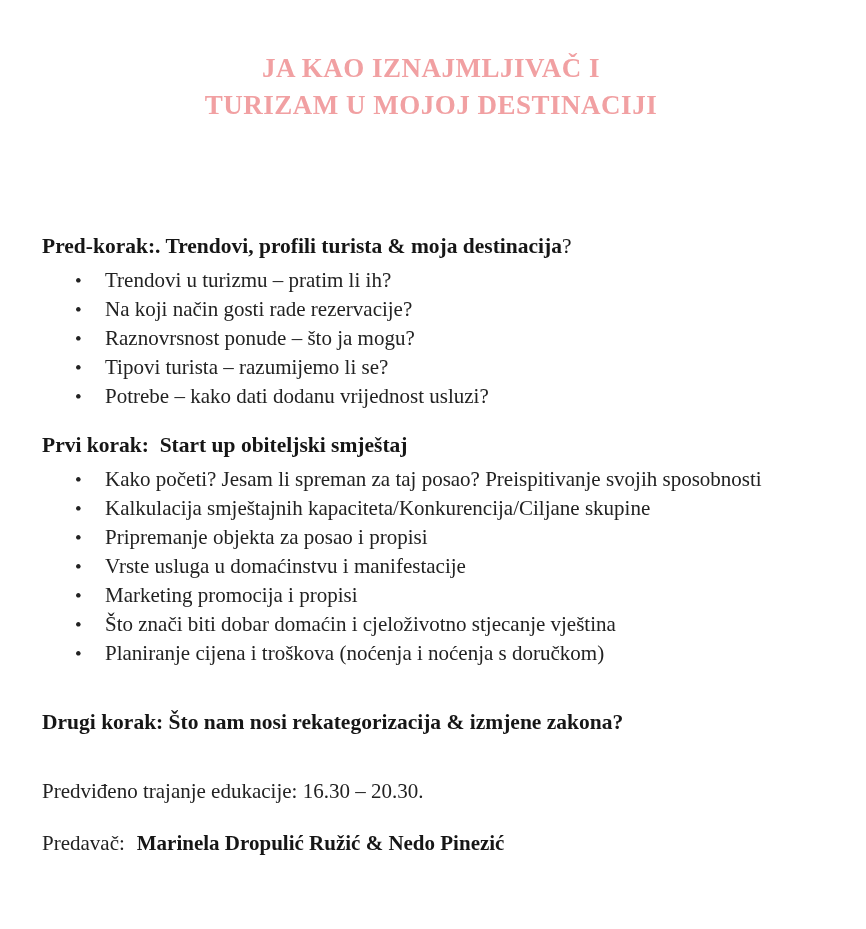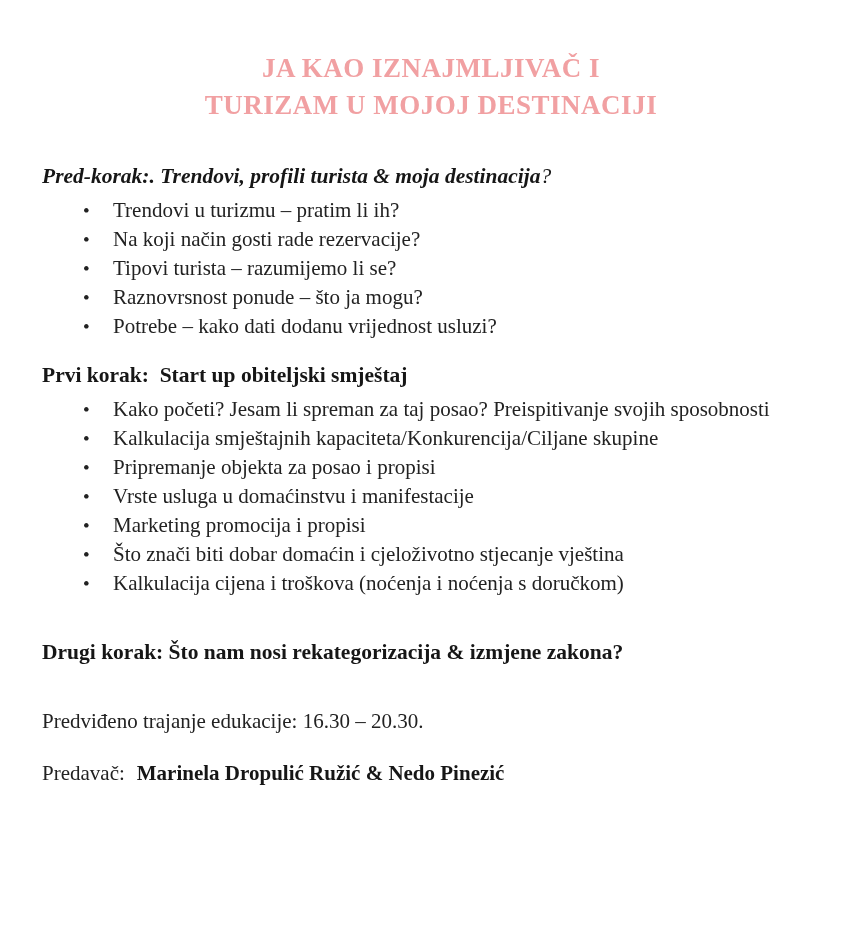--- a/index.html
+++ b/index.html
@@ -27,34 +27,33 @@
     margin: 0 36px 0 42px;
     font-size: 21px;
   }
   .section-heading {
     font-size: 21.5px;
     font-weight: 700;
     line-height: 29px;
     color: #161616;
     white-space: pre-wrap; 
   }
-  .heading-pre { margin-top: 38px; font-style: italic; }
+  .heading-pre { margin-top: 108px; }
   .heading-first { margin-top: 20px; }
   .heading-second { margin-top: 40px; }
   .heading-suffix { font-weight: 400; }
   ul.bullets {
     list-style: none;
     margin: 5px 0 0 0;
     padding: 0 0 0 63px;
   }
   ul.bullets li {
     position: relative;
     line-height: 29px;
     color: #222222;
-    margin-left: 8px;
   }
   ul.bullets li::before {
     content: "\2022";
     position: absolute;
     left: -30px;
     top: 0;
     font-size: 19px;
   }
   .duration-line {
     margin-top: 40px;
@@ -81,34 +80,34 @@
     <div class="title-line">JA KAO IZNAJMLJIVAČ I</div>
     <div class="title-line">TURIZAM U MOJOJ DESTINACIJI</div>
   </div>
 
   <div class="content">
 
     <div class="section-heading heading-pre"><span>Pred-korak:. Trendovi, profili turista &amp; moja destinacija</span><span class="heading-suffix">?</span></div>
     <ul class="bullets">
       <li>Trendovi u turizmu – pratim li ih?</li>
       <li>Na koji način gosti rade rezervacije?</li>
+      <li>Raznovrsnost ponude – što ja mogu?</li>
       <li>Tipovi turista – razumijemo li se?</li>
-      <li>Raznovrsnost ponude – što ja mogu?</li>
       <li>Potrebe – kako dati dodanu vrijednost usluzi?</li>
     </ul>
 
     <div class="section-heading heading-first">Prvi korak:  Start up obiteljski smještaj</div>
     <ul class="bullets">
       <li>Kako početi? Jesam li spreman za taj posao? Preispitivanje svojih sposobnosti</li>
       <li>Kalkulacija smještajnih kapaciteta/Konkurencija/Ciljane skupine</li>
       <li>Pripremanje objekta za posao i propisi</li>
       <li>Vrste usluga u domaćinstvu i manifestacije</li>
       <li>Marketing promocija i propisi</li>
       <li>Što znači biti dobar domaćin i cjeloživotno stjecanje vještina</li>
-      <li>Kalkulacija cijena i troškova (noćenja i noćenja s doručkom)</li>
+      <li>Planiranje cijena i troškova (noćenja i noćenja s doručkom)</li>
     </ul>
 
     <div class="section-heading heading-second">Drugi korak: Što nam nosi rekategorizacija &amp; izmjene zakona?</div>
 
     <div class="duration-line">Predviđeno trajanje edukacije: 16.30 – 20.30.</div>
 
     <div class="lecturer-line"><span>Predavač:</span><span class="lecturer-names">Marinela Dropulić Ružić &amp; Nedo Pinezić</span></div>
 
   </div>
 </div>

